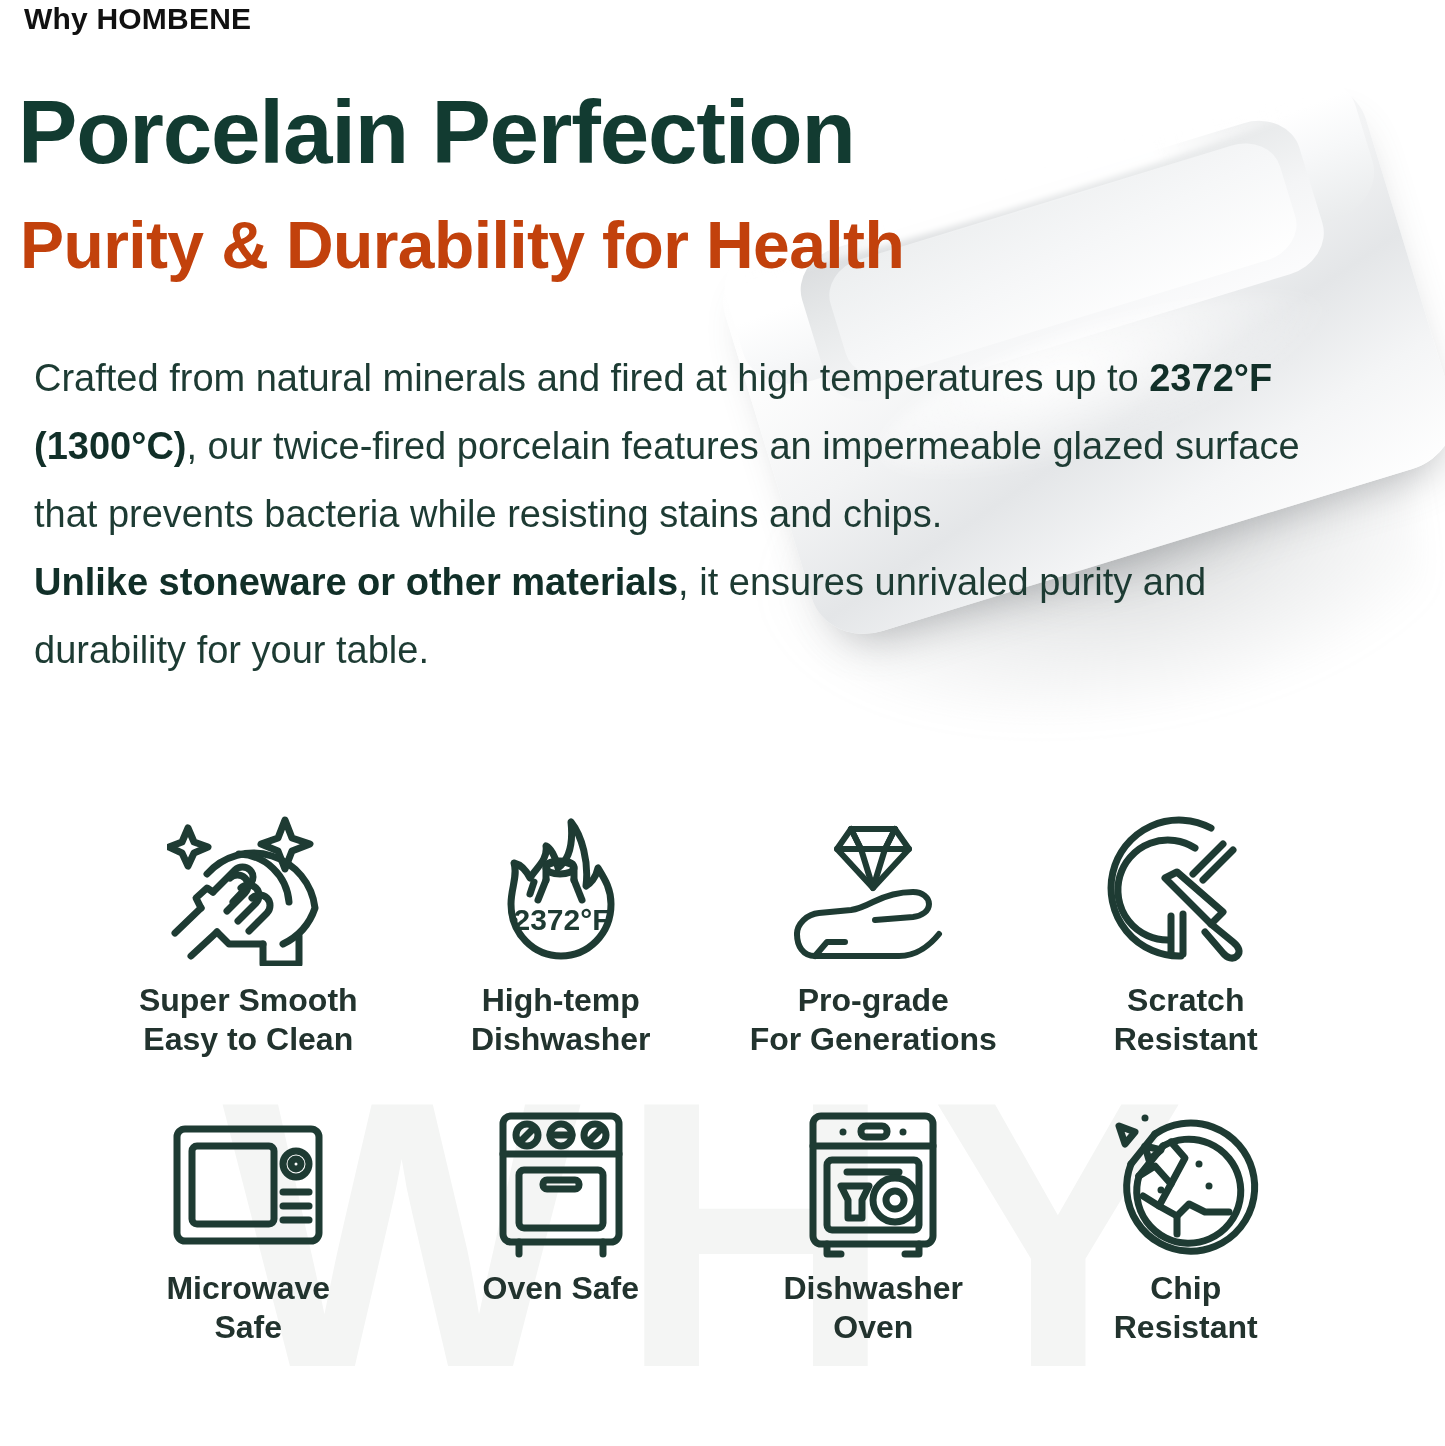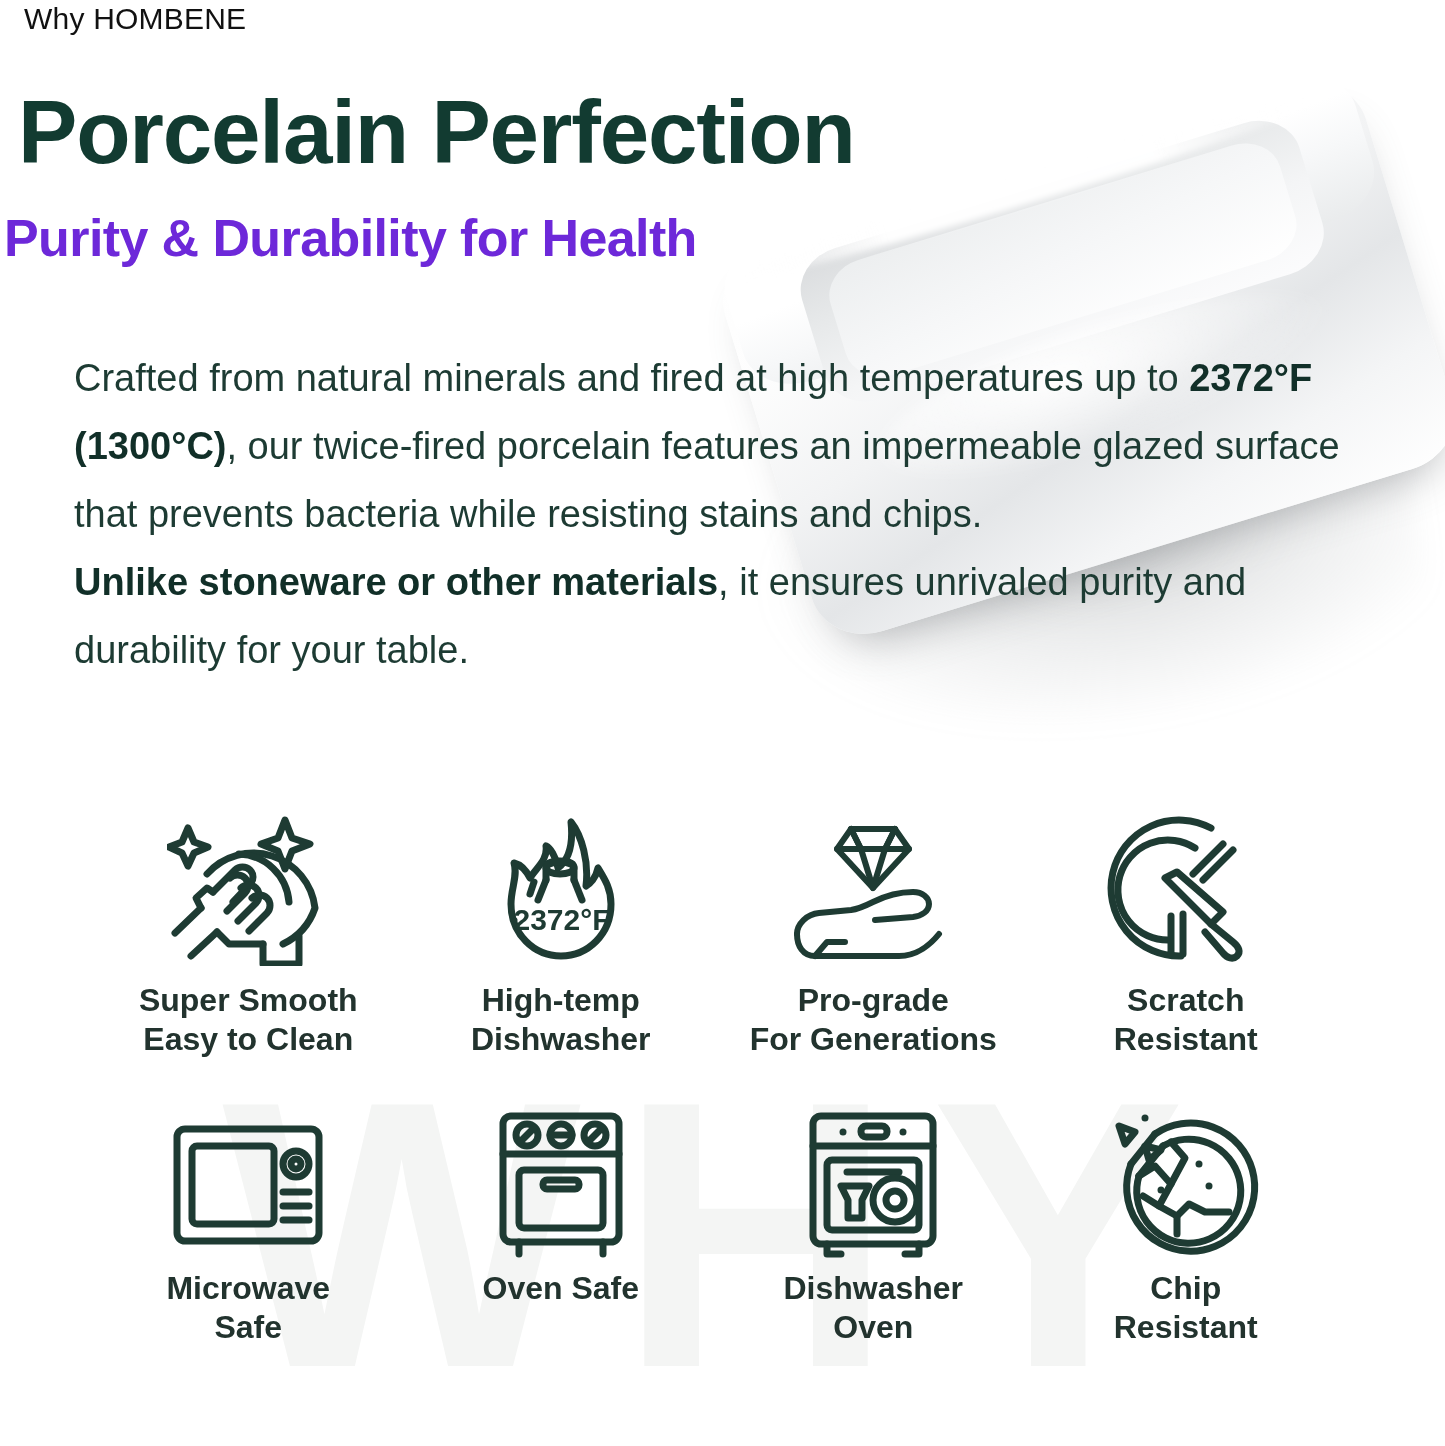--- a/index.html
+++ b/index.html
@@ -130,60 +130,59 @@
   }
 
   
   .content { position: relative; z-index: 3; }
 
   .brand-line {
     position: absolute;
     left: 24px;
     top: 2px;
     font-size: 30px;
-    font-weight: 400;
+    font-weight: 700;
     color: #111111;
     letter-spacing: 0.2px;
     white-space: nowrap;
   }
 
   .headline {
     position: absolute;
     left: 18px;
     top: 88px;
     font-size: 89px;
     font-weight: 700;
     color: #123b31;
     letter-spacing: -1.2px;
     white-space: nowrap;
     line-height: 1;
   }
 
   .subheadline {
     position: absolute;
-    left: 4px;
+    left: 20px;
     top: 212px;
-    font-size: 52px;
+    font-size: 66px;
     font-weight: 700;
-    color: #6d28d9;
+    color: #c2410c;
     letter-spacing: -0.6px;
     white-space: nowrap;
     line-height: 1;
   }
 
   .bodycopy {
     position: absolute;
     left: 34px;
     top: 344px;
     width: 1330px;
     font-size: 38px;
     line-height: 68px;
     color: #1d3b33;
     font-weight: 400;
-    margin-left: 40px;
   }
   .bodycopy b { font-weight: 700; color: #112f28; }
   .bodycopy .para2 { display: block; }
 
   
   .features {
     position: absolute;
     left: 92px;
     top: 805px;
     width: 1250px;

